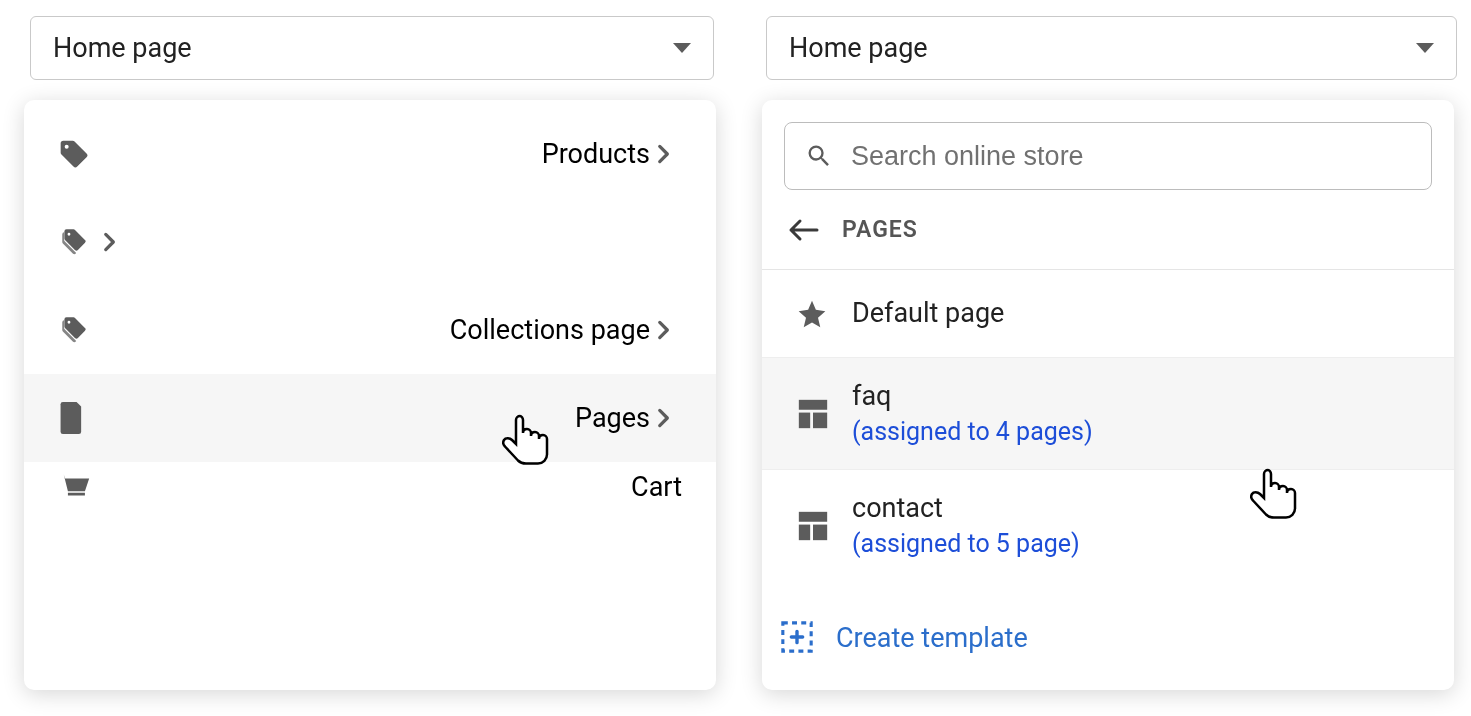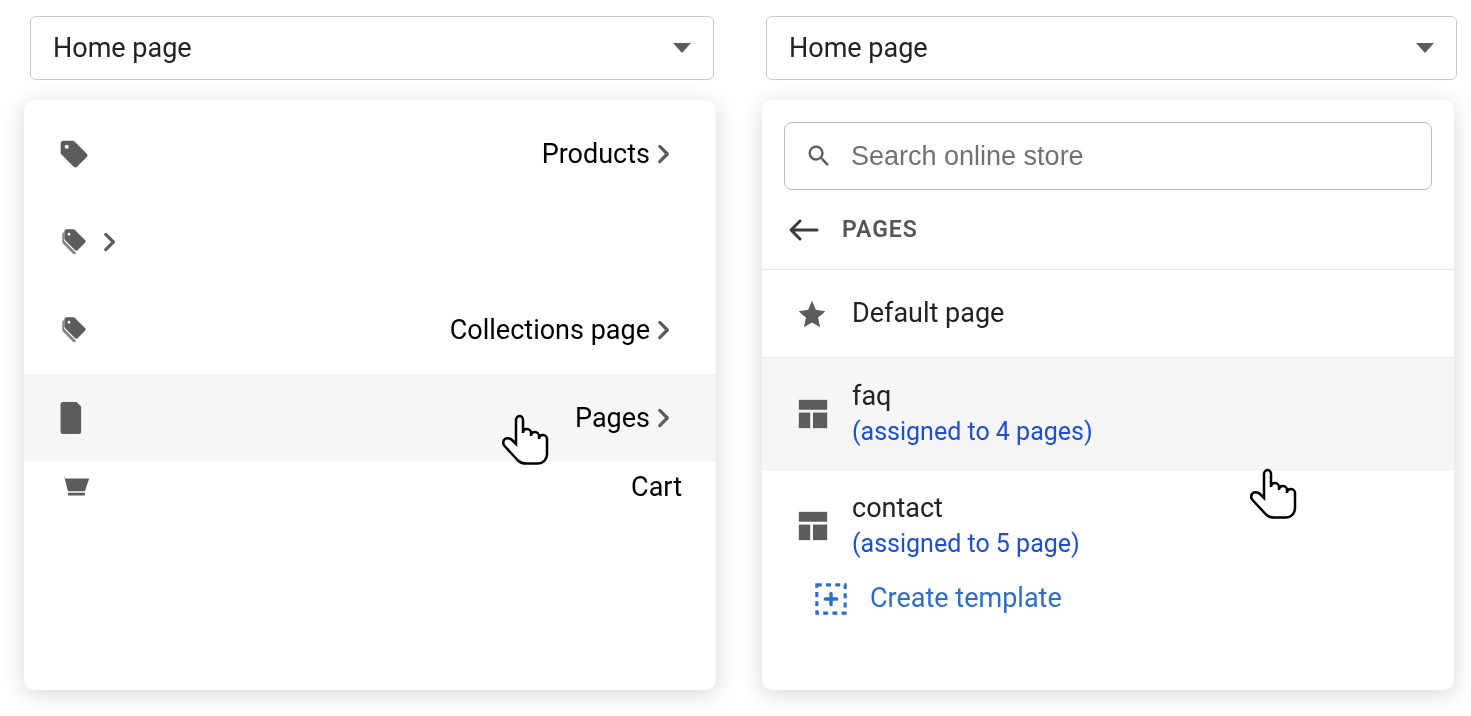--- a/index.html
+++ b/index.html
@@ -186,22 +186,22 @@
       line-height: 1.3;
     }
     .template-item .sub {
       font-size: 25px;
       color: #1d4ed8;
       line-height: 1.3;
       margin-top: 2px;
     }
     .create-item {
       display: flex;
-      align-items: flex-start;
-      padding: 0 52px;
+      align-items: flex-end;
+      padding: 0 18px;
       height: 72px;
       cursor: pointer;
     }
     .create-icon {
       width: 38px;
       display: flex;
       align-items: center;
       justify-content: flex-start;
     }
     .create-label {

